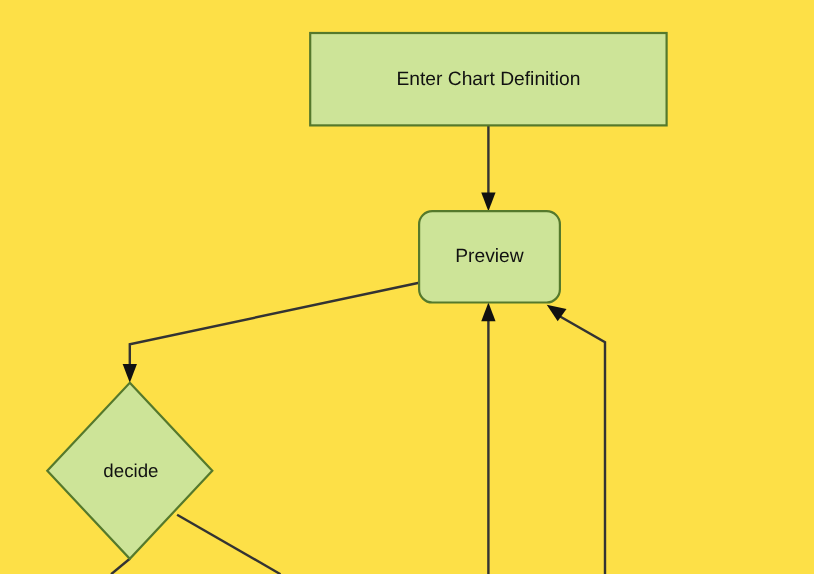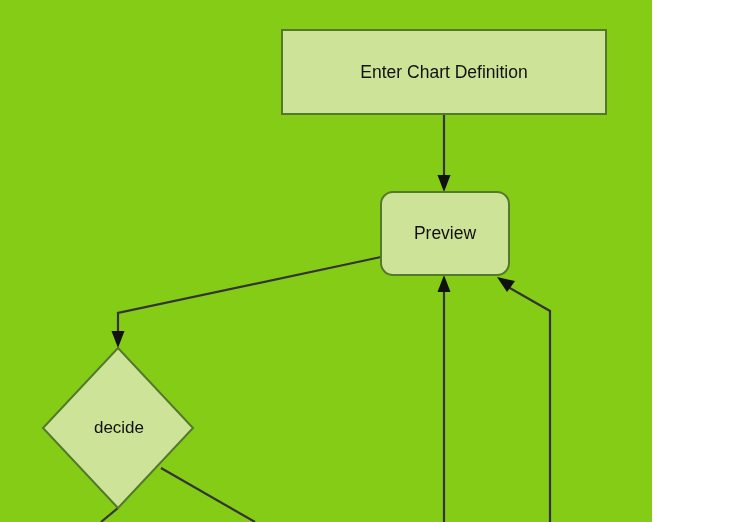--- a/index.html
+++ b/index.html
@@ -5,23 +5,23 @@
   html, body {
     margin: 0;
     padding: 0;
     background: #ffffff;
   }
   body {
     font-family: "Liberation Sans", sans-serif;
   }
   #diagram-canvas {
     position: relative;
-    width: 652px;
+    width: 740px;
     height: 522px;
-    background: #84cc16;
+    background: #fde047;
     overflow: hidden;
   }
   #flow-svg {
     position: absolute;
     top: 0;
     left: 0;
     width: 740px;
     height: 522px;
   }
   .node-shape {

